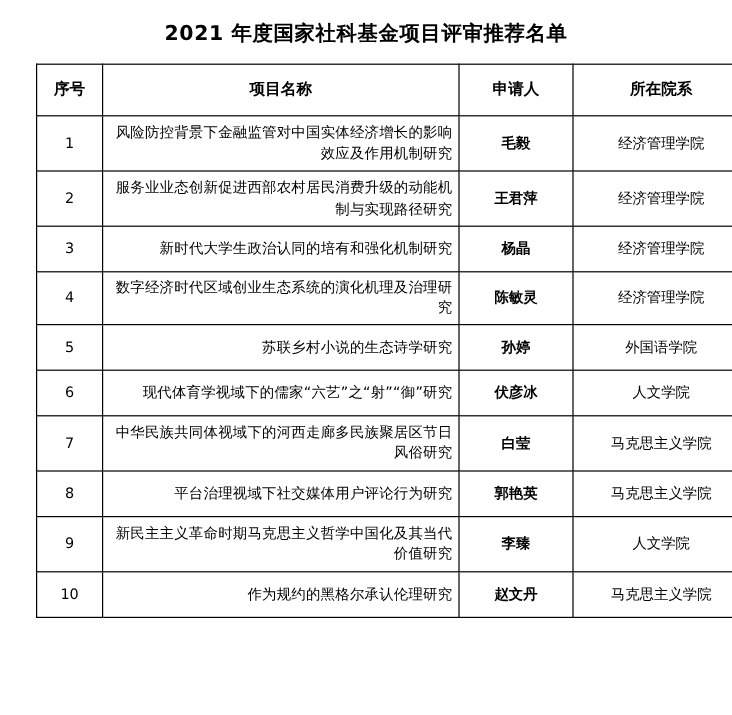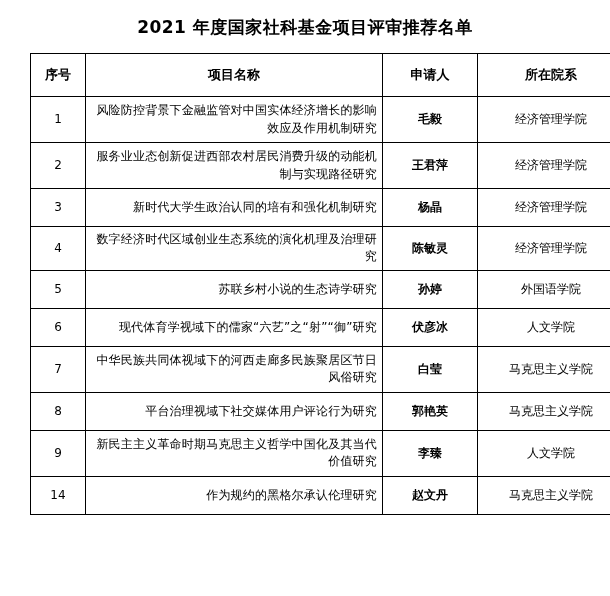--- a/index.html
+++ b/index.html
@@ -130,21 +130,21 @@
           <td class="col-appl">郭艳英</td>
           <td class="col-dept">马克思主义学院</td>
         </tr>
         <tr class="row tall">
           <td class="col-no">9</td>
           <td class="col-name">新民主主义革命时期马克思主义哲学中国化及其当代价值研究</td>
           <td class="col-appl">李臻</td>
           <td class="col-dept">人文学院</td>
         </tr>
         <tr class="row">
-          <td class="col-no">14</td>
+          <td class="col-no">10</td>
           <td class="col-name">作为规约的黑格尔承认伦理研究</td>
           <td class="col-appl">赵文丹</td>
           <td class="col-dept">马克思主义学院</td>
         </tr>
       </tbody>
     </table>
   </div>
 
 </div>
 

